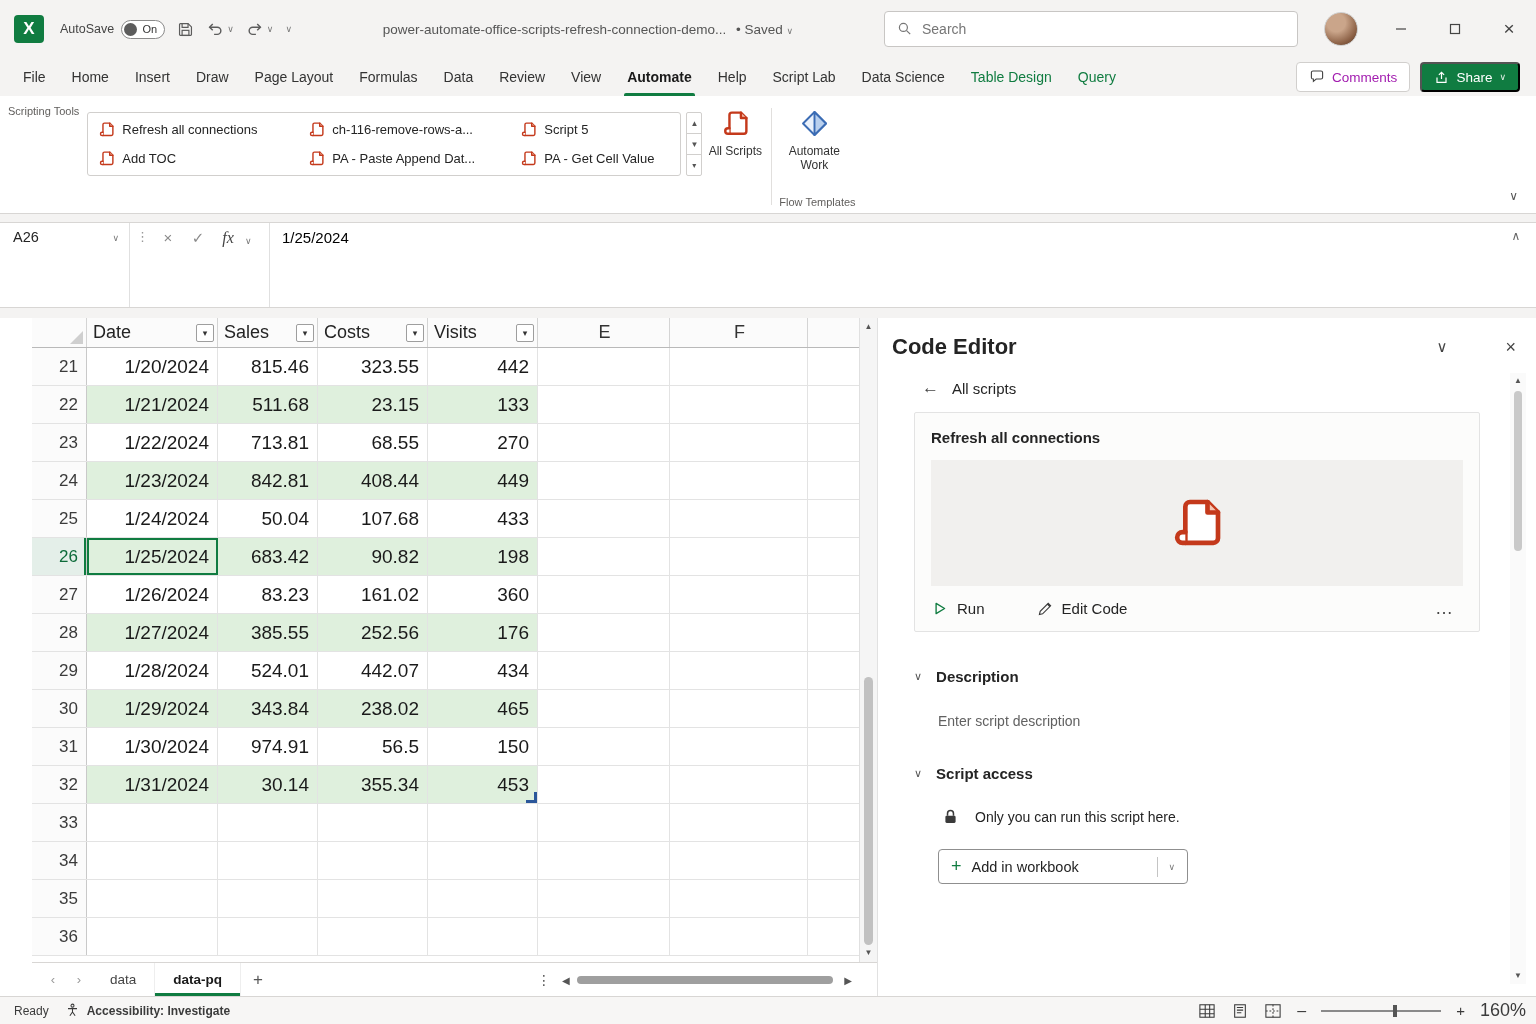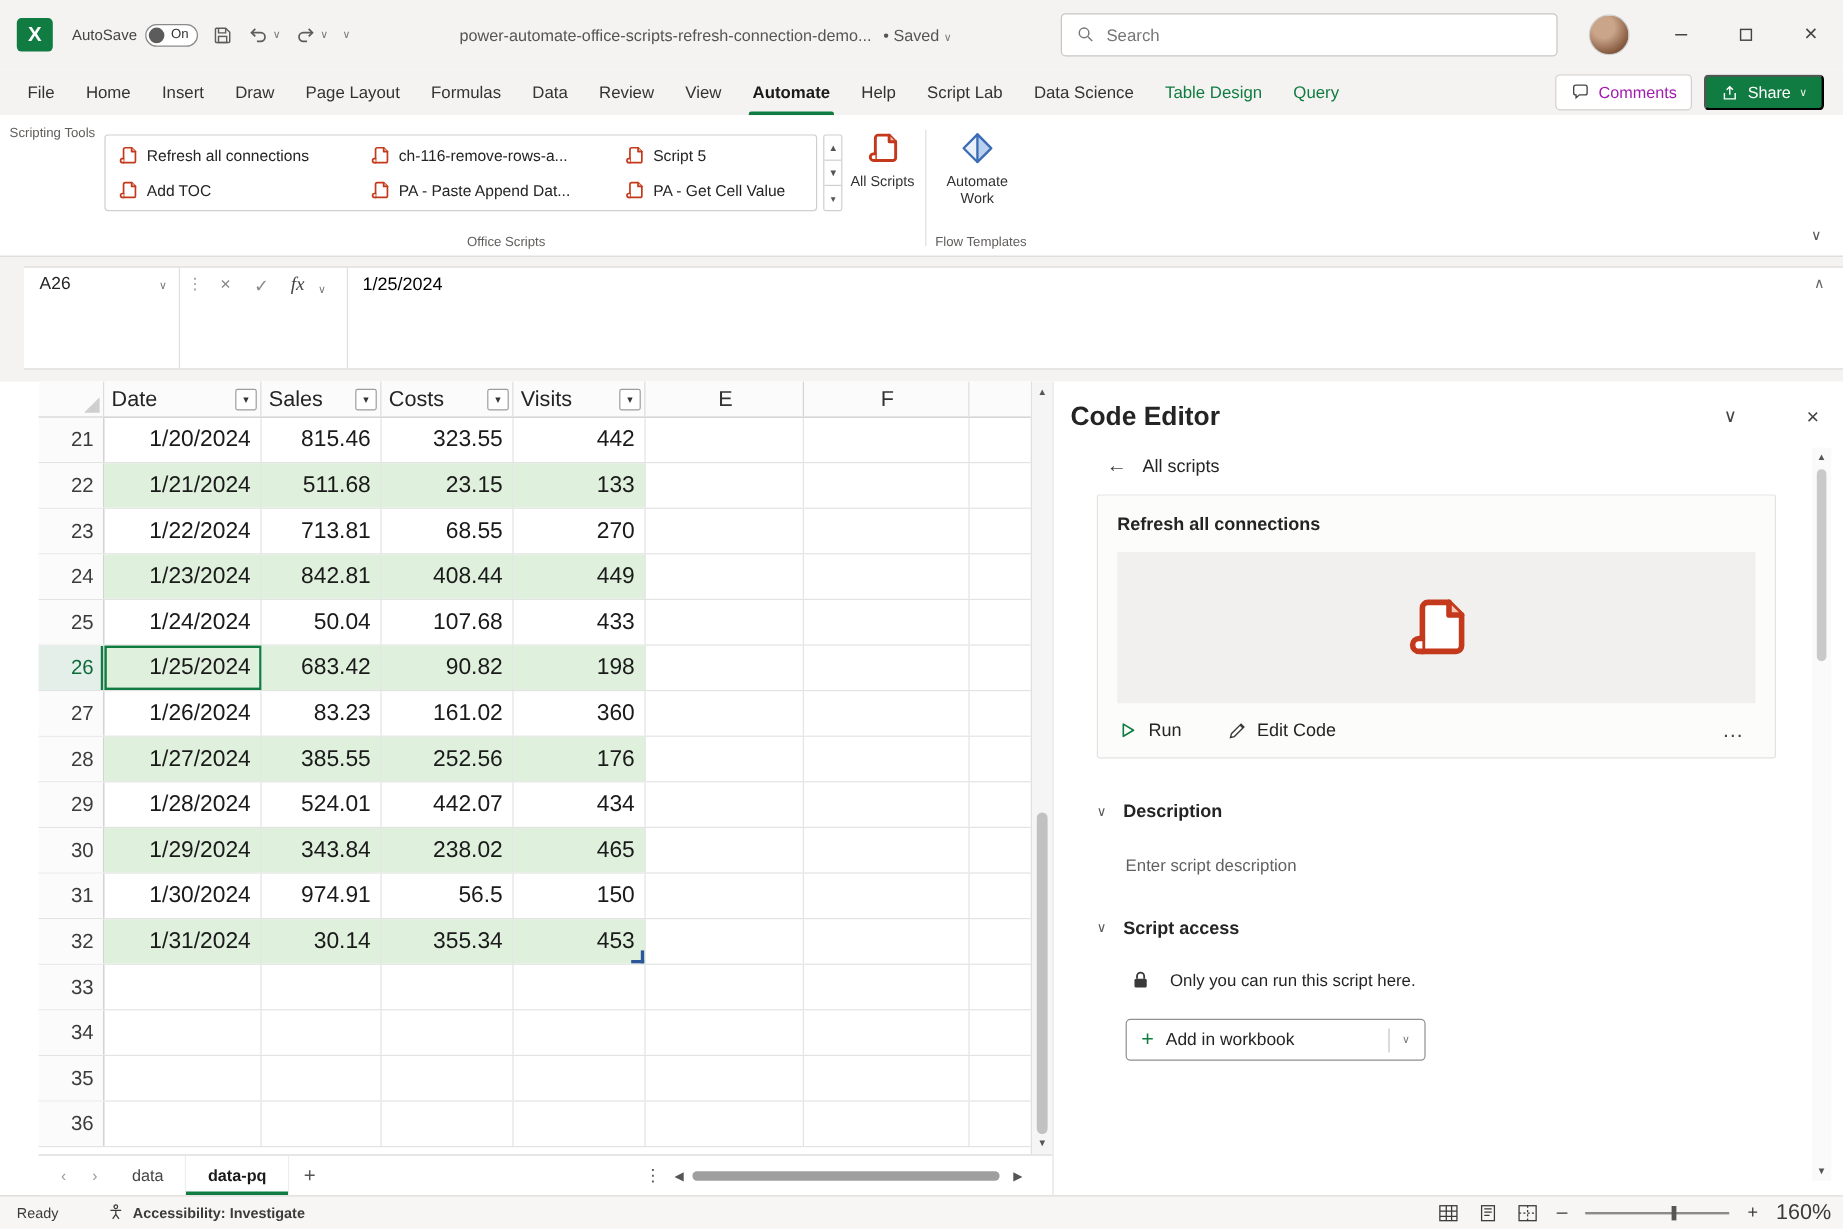--- a/index.html
+++ b/index.html
@@ -58,21 +58,21 @@
                   overflow:hidden; white-space:nowrap; }
   .gallery-scroll { display:flex; flex-direction:column; margin:12px 4px 0 3px; border:1px solid #d1cfcd;
                     border-radius:2px; width:16px; height:64px; }
   .gallery-scroll div { flex:1; display:flex; align-items:center; justify-content:center; font-size:8px; color:#555; }
   .gallery-scroll div + div { border-top:1px solid #d1cfcd; }
   .vdiv { width:1px; background:#e1dfdd; margin:8px 7px; }
   .ribbon-collapse { position:absolute; right:18px; bottom:10px; color:#555; font-size:12px; }
 
   
   .formula-strip { background:#f4f3f2; padding:8px 0 10px 0; flex:none; }
-  .formula-bar { height:86px; background:#fff; border-top:1px solid #d8d6d4; border-bottom:1px solid #d8d6d4; display:flex;margin-left:20px; }
+  .formula-bar { height:86px; background:#fff; border-top:1px solid #d8d6d4; border-bottom:1px solid #d8d6d4; display:flex; }
   .name-box { width:130px; border-right:1px solid #e0e0e0; padding:6px 10px 0 13px; display:flex; gap:8px;
               font-size:14.5px; color:#242424; }
   .name-box .chev { margin-left:auto; margin-top:4px; }
   .fx-area { width:140px; border-right:1px solid #e0e0e0; display:flex; gap:4px; padding:6px 6px 0 6px; color:#8a8a8a; }
   .fx-handle { font-size:13px; color:#9a9a9a; margin-right:2px; }
   .fx-btn { width:26px; text-align:center; font-size:15px; }
   .fx-label { font-style:italic; font-family:"Liberation Serif","DejaVu Serif",serif; color:#444; font-size:16px; }
   .formula-value { flex:1; padding:6px 10px 0 12px; font-size:15px; color:#000; }
   .formula-collapse { width:40px; text-align:center; padding-top:6px; color:#666; font-size:12px; }
 
@@ -128,21 +128,21 @@
   .code-editor { flex:1; background:#fff; border-left:1px solid #e1e1e1; position:relative; overflow:hidden; }
   .ce-header { display:flex; align-items:center; padding:16px 20px 8px 14px;gap:32px; }
   .ce-title { font-size:22px; font-weight:600; color:#242424; flex:1; }
   .ce-header .hbtn { color:#444; margin-left:26px; font-size:15px; }
   .ce-back { display:flex; align-items:center; gap:13px; margin:10px 0 14px 44px; font-size:15px; color:#242424; }
   .ce-back .arrow { font-size:17px; color:#444; }
   .ce-card { margin:0 56px 0 36px; border:1px solid #e3e3e3; background:#fcfcfb; border-radius:2px; padding:16px 16px 12px 16px; }
   .ce-card-name { font-size:15px; font-weight:700; color:#242424; }
   .ce-card-loc { margin-top:7px; font-size:13px; color:#616161; white-space:nowrap; overflow:hidden; }
   .ce-preview { margin-top:14px; height:126px; background:#f1f0ee; display:flex; align-items:center; justify-content:center; }
-  .ce-card-footer { margin-top:12px; display:flex; align-items:center; gap:10px; font-size:15px; color:#242424; }
+  .ce-card-footer { margin-top:12px; display:flex; align-items:center; gap:24px; font-size:15px; color:#242424; }
   .ce-run { display:flex; align-items:center; gap:9px; }
   .ce-edit { display:flex; align-items:center; gap:9px; margin-left:28px; }
   .ce-more { margin-left:auto; font-size:18px; color:#444; letter-spacing:2px; padding-right:8px; }
   .ce-section { display:flex; align-items:center; gap:14px; margin:36px 0 0 36px; font-size:15px; font-weight:700; color:#242424; }
   .ce-section .chev2 { font-size:11px; color:#555; font-weight:400; }
   .ce-placeholder { margin:28px 0 0 60px; font-size:14px; color:#616161; }
   .ce-access { display:flex; align-items:center; gap:16px; margin:26px 0 0 64px; font-size:14px; color:#242424; }
   .add-btn { margin:24px 0 0 60px; width:250px; height:35px; border:1px solid #8f8f8f; border-radius:4px; background:#fff;
              display:flex; align-items:center; gap:10px; padding:0 12px; font-size:14.5px; color:#242424; font-family:inherit; }
   .add-btn .plus { color:var(--green); font-size:18px; }
@@ -150,21 +150,21 @@
   .add-btn .bar { width:1px; height:20px; background:#c4c4c4; }
   .ce-scroll { position:absolute; right:10px; top:55px; bottom:12px; width:16px; background:#fafafa; display:flex;
                flex-direction:column; align-items:center; padding:2px 0; }
   .ce-scroll .arr { font-size:8px; color:#555; line-height:12px; }
   .ce-scroll .track { flex:1; width:100%; position:relative; }
   .ce-scroll .thumb { position:absolute; left:4px; right:4px; top:4px; height:160px; background:#c9c9c9; border-radius:4px; }
 
   
   .statusbar { height:28px; background:#f7f6f5; border-top:1px solid #d8d6d4; display:flex; align-items:center;
                font-size:12px; color:#3b3b3b; padding:0 14px; flex:none; }
-  .sb-left { display:flex; align-items:center; gap:40px; }
+  .sb-left { display:flex; align-items:center; gap:16px; }
   .sb-acc { display:flex; align-items:center; gap:7px; font-weight:600; }
   .sb-right { margin-left:auto; display:flex; align-items:center; gap:15px; }
   .zoom-slider { width:120px; height:14px; position:relative; }
   .zoom-slider .ztrack { position:absolute; left:0; right:0; top:6px; height:2px; background:#8a8a8a; }
   .zoom-slider .zthumb { position:absolute; left:60%; top:1px; width:4px; height:12px; background:#555; }
   .zoom-pct { width:42px; text-align:left; font-size:18px; }
   .sb-icon { display:flex; align-items:center; }
   svg { display:block; }
 </style>
 </head>
@@ -371,21 +371,20 @@
           <div>▼</div>
           <div>▾</div>
         </div>
         <div class="bigbtn">
           <svg width="29" height="29" viewBox="0 0 24 24">
               <use href="#scroll-icon"></use>
             </svg>
           <span>All Scripts</span>
         </div>
       </div>
-      <div class="rgroup-label">Office Scripts</div>
     </div>
 
     <div class="vdiv"></div>
 
     <div class="rgroup">
       <div class="rgroup-body">
         <div class="bigbtn wide">
           <svg width="29" height="29" viewBox="0 0 24 24">
               <use href="#flow-icon"></use>
             </svg>

